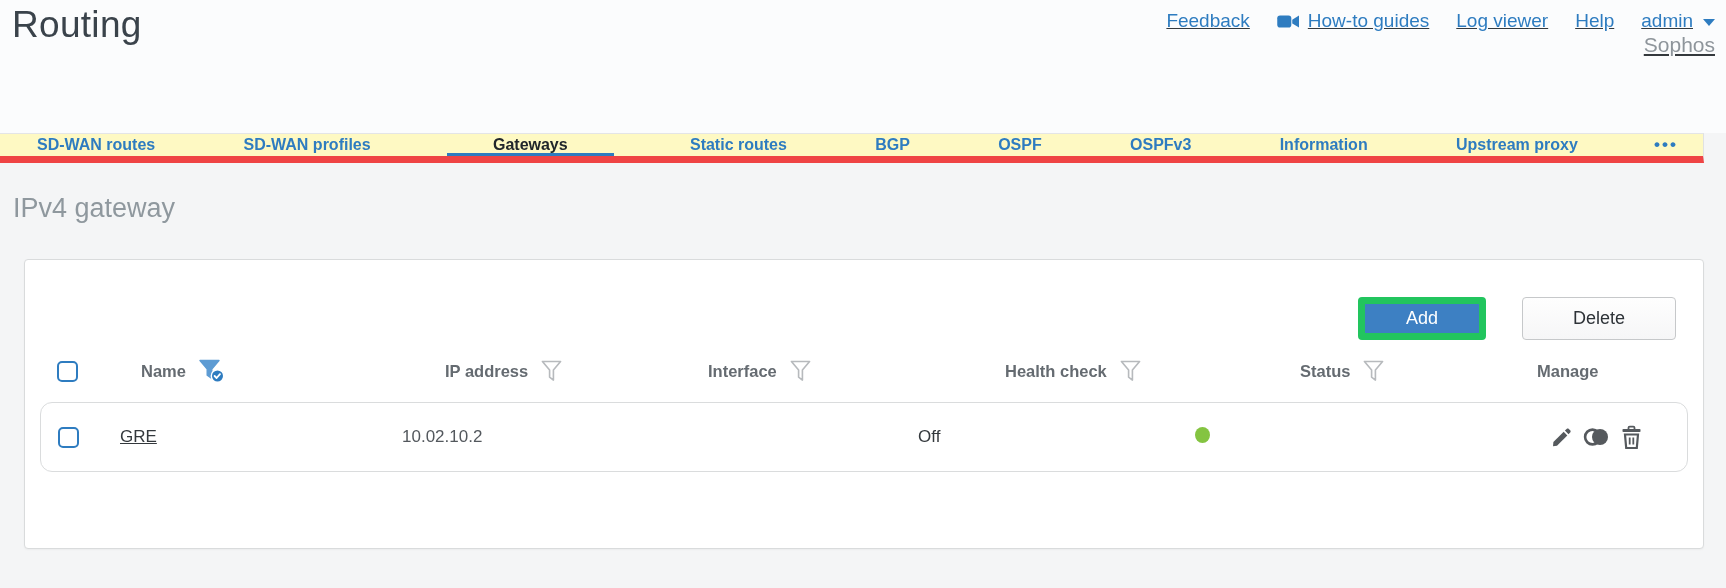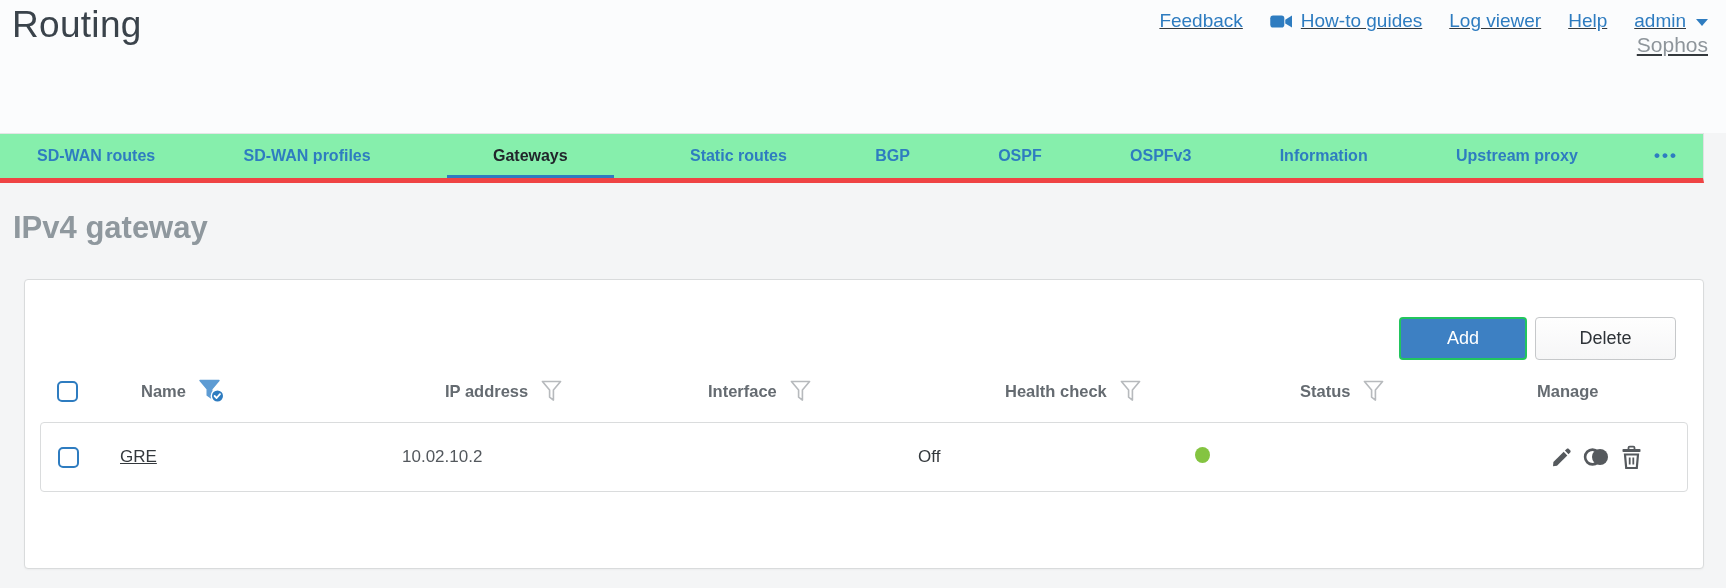--- a/index.html
+++ b/index.html
@@ -9,21 +9,21 @@
     background: #f4f5f6;
     color: #34393d;
   }
   
   .topbar {
     height: 133px;
     background: #fbfcfd;
     display: flex;
     justify-content: space-between;
     align-items: flex-start;
-    padding: 4px 18px 0 12px;
+    padding: 4px 11px 0 12px;
   }
   .page-title {
     font-size: 37px;
     font-weight: 400;
     color: #3a434b;
     letter-spacing: 0.3px;
   }
   .topnav { margin-top: 6px; text-align: right; text-decoration: underline; }
   .nav-links {
     display: flex;
@@ -37,25 +37,25 @@
     width: 0; height: 0;
     border-left: 6px solid transparent;
     border-right: 6px solid transparent;
     border-top: 7px solid #2e7cc0;
     margin-left: 2px; margin-top: 2px;
   }
   .brand { margin-top: 1px; color: #8e959b; font-size: 21px; }
 
   
   .tabs {
-    height: 50px;
+    height: 30px;
     margin-right: 22px;
-    background: #86efac;
+    background: #fef9c3;
     border-top: 1px solid #e4e5e6;
-    border-bottom: 5px solid #ef4444;
+    border-bottom: 7px solid #ef4444;
     border-right: 1px solid #e0e1e2;
     display: flex;
     justify-content: space-between;
     align-items: stretch;
     padding: 0 25px;
   }
   .tab {
     display: flex;
     align-items: center;
     padding: 0 12px;
@@ -71,22 +71,22 @@
     box-shadow: inset 0 -3px 0 #2e7cc0;
   }
   .tab-more {
     display: flex; align-items: center;
     color: #2e7cc0; font-weight: bold; font-size: 17px;
     letter-spacing: 2px; cursor: pointer;
   }
 
   
   .section-title {
-    font-size: 31px;
-    font-weight: 700;
+    font-size: 27px;
+    font-weight: 400;
     color: #8f989e;
     margin: 27px 0 0 13px;
     line-height: 36px;
   }
   .card {
     margin: 33px 22px 0 24px;
     height: 290px;
     background: #ffffff;
     border: 1px solid #d9dbdc;
     border-radius: 4px;
@@ -101,28 +101,29 @@
   .btn {
     height: 43px;
     border-radius: 4px;
     font-size: 18px;
     font-family: "Liberation Sans", sans-serif;
     cursor: pointer;
   }
   .btn-add {
     width: 128px;
     background: #3d80c3;
-    border: 2px solid #22c55e;
+    border: 7px solid #22c55e;
     color: #ffffff;
   }
   .btn-delete {
-    width: 141px;
+    width: 154px;
     background: linear-gradient(#fefefe, #f6f6f7);
     border: 1px solid #c6c8ca;
     color: #2e3338;
+    margin-left: 28px;
   }
   .thead, .trow {
     display: grid;
     grid-template-columns: 79px 282px 241px 275px 273px 215px 1fr;
     align-items: center;
   }
   .thead {
     margin: 0 15px;
     height: 62px;
     color: #656b71;
@@ -135,21 +136,21 @@
   .checkbox {
     width: 21px; height: 21px;
     border: 2px solid #2e7cc0;
     border-radius: 5px;
     background: #ffffff;
     cursor: pointer;
   }
   .row-box {
     margin: 0 15px;
     border: 1px solid #dadcdd;
-    border-radius: 4px;
+    border-radius: 12px;
     background: #ffffff;
   }
   .trow { height: 68px; font-size: 17px; color: #34393d; }
   .cell-link {
     color: #33383c;
     text-decoration: underline;
     cursor: pointer;
   }
   .cell-ip { color: #53585d; }
   .status-dot {

